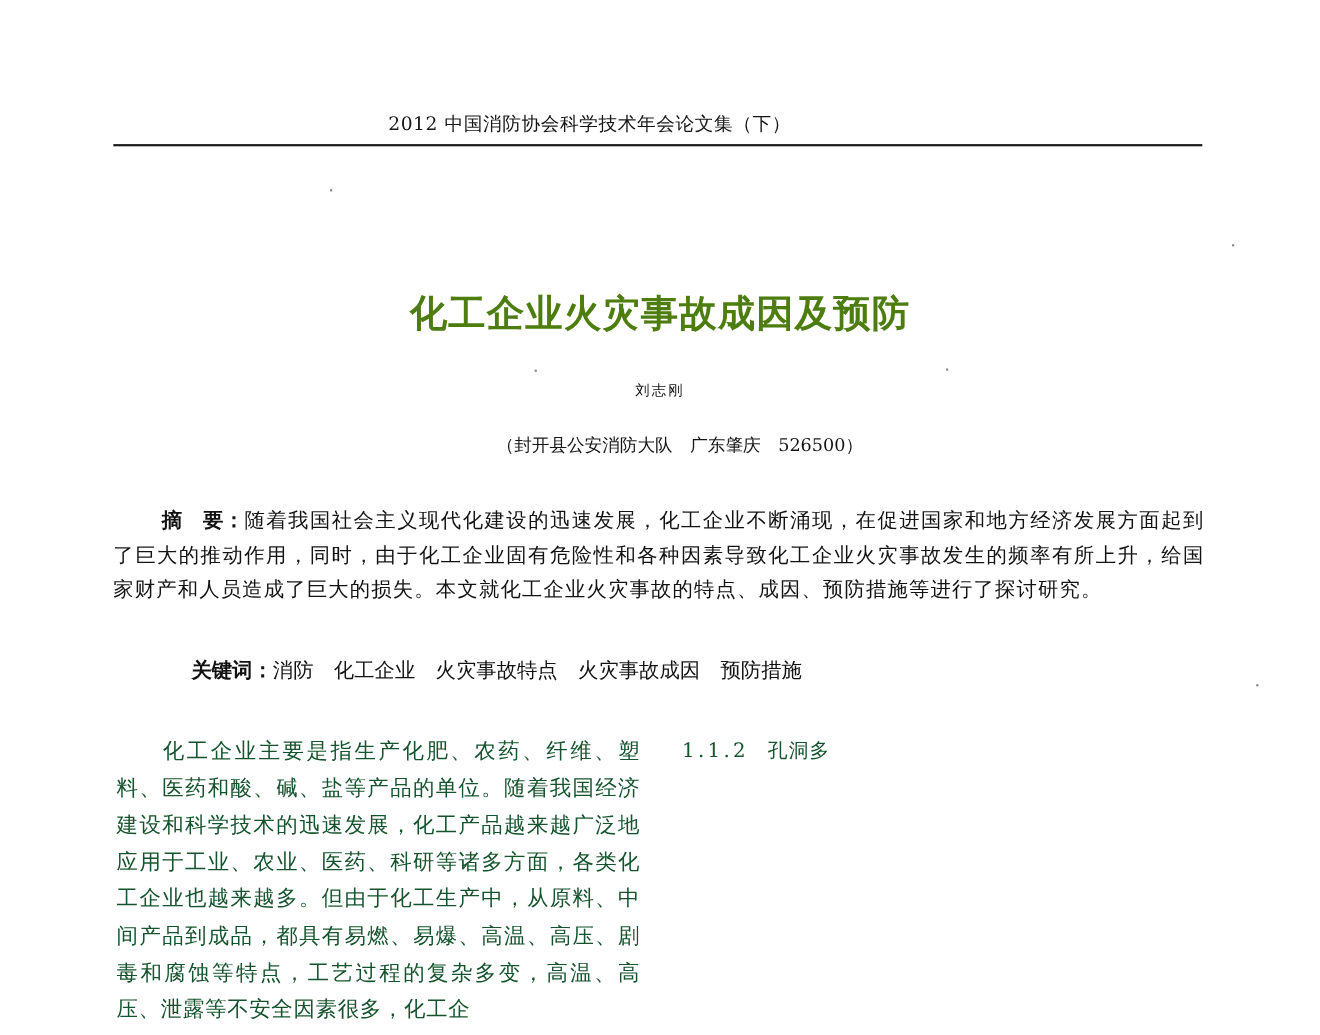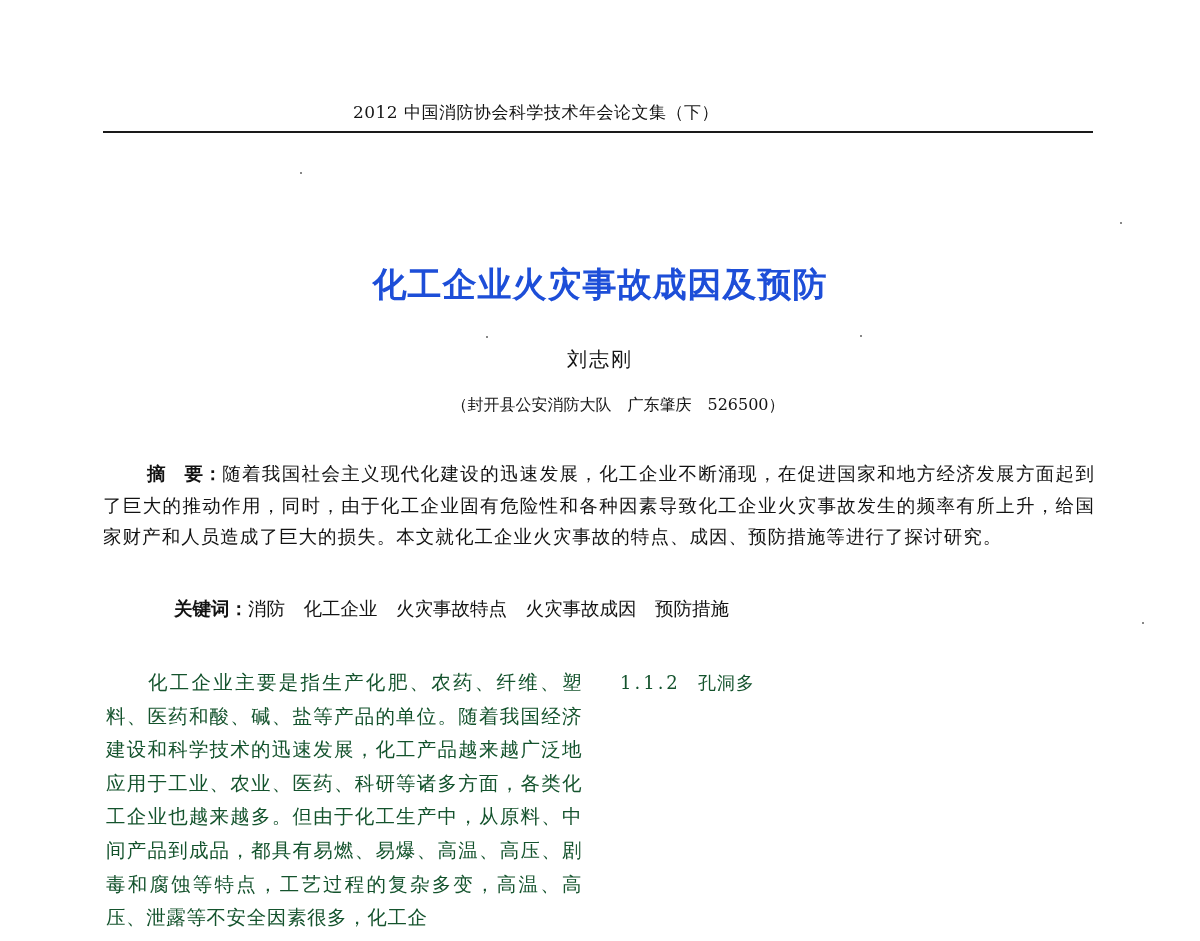--- a/index.html
+++ b/index.html
@@ -35,29 +35,29 @@
     }
     .title {
       position: absolute;
       left: 0;
       width: 1200px;
       top: 262px;
       text-align: center;
       font-size: 34px;
       font-weight: bold;
       letter-spacing: 1px;
-      color: #1d4ed8;
+      color: #4d7c0f;
     }
     .author {
       position: absolute;
       left: 0;
       width: 1200px;
       top: 346px;
       text-align: center;
-      font-size: 20px;
+      font-size: 13px;
       letter-spacing: 2px;
       color: #141414;
     }
     .affiliation {
       position: absolute;
       left: 0;
       width: 1200px;
       top: 395px;
       text-align: center;
       font-size: 16px;

